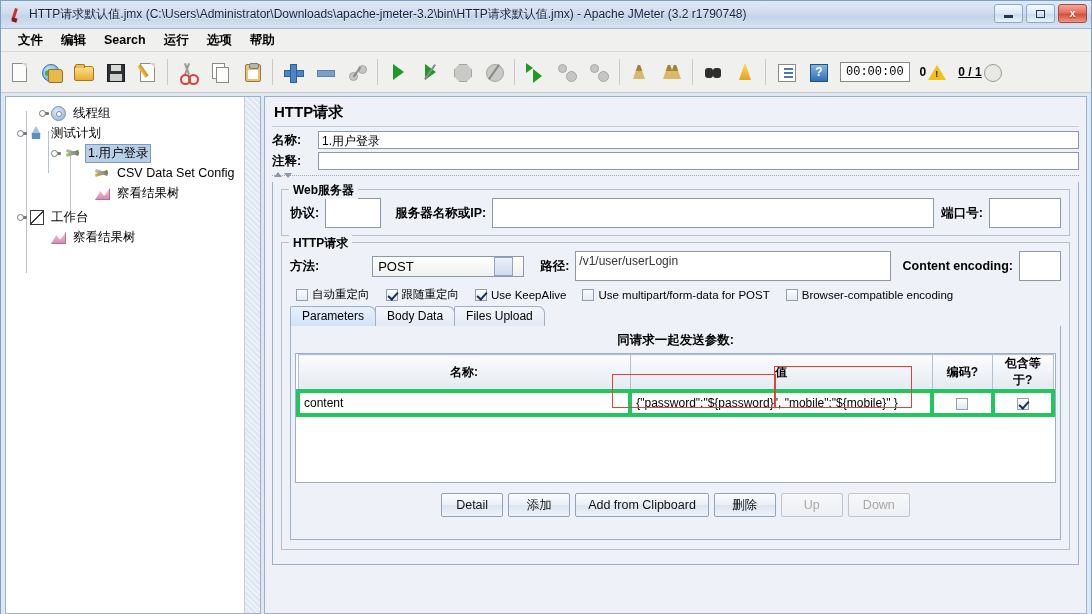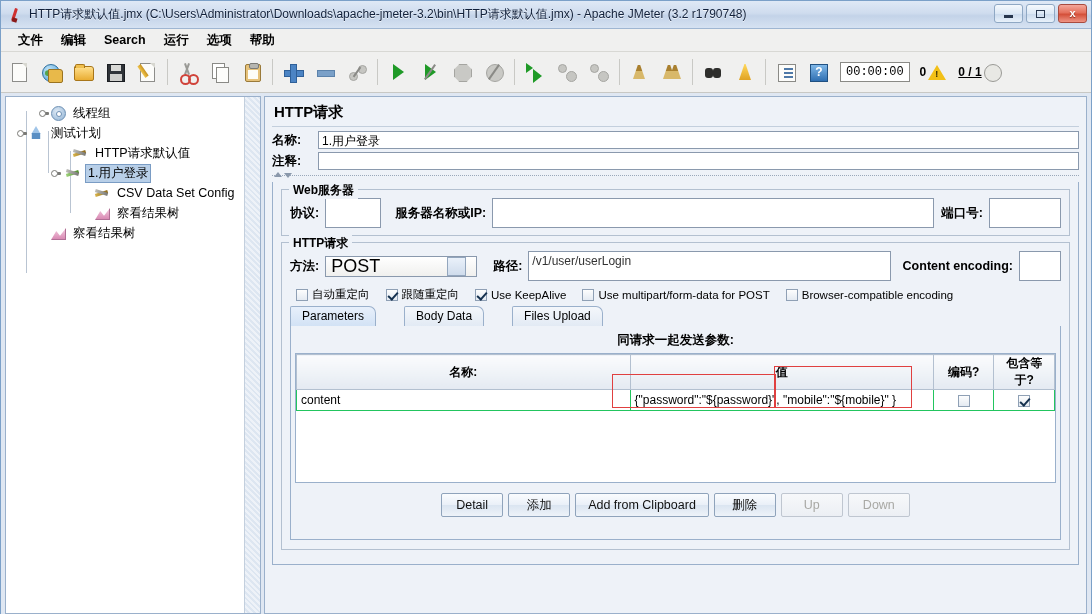--- a/index.html
+++ b/index.html
@@ -263,21 +263,21 @@
     font-size:12px;font-weight:bold;
   }
   .grow{display:flex;align-items:center;}
   .glabel{font-weight:bold;font-size:12.5px;margin-right:6px;white-space:nowrap;}
   .gin{background:#fff;border:1px solid #8a99ad;height:30px;box-sizing:border-box;
     font-size:12px;padding:1px 3px;line-height:16px;}
 
   .selectbox{
     height:21px;background:linear-gradient(to bottom,#ffffff,#f0f0ee);
     border:1px solid #8a99ad;display:flex;align-items:center;justify-content:space-between;
-    width:152px;box-sizing:border-box;padding:0 10px 0 5px;font-size:18px;
+    width:152px;box-sizing:border-box;padding:0 10px 0 5px;font-size:13px;margin-left:47px;
   }
   .selectbox .arrowbtn{
     width:17px;height:17px;background:linear-gradient(to bottom,#eaf1fa,#cfdcec);
     border:1px solid #93a6bd;display:flex;align-items:center;justify-content:center;
   }
   .caret{border-left:5px solid transparent;border-right:5px solid transparent;border-top:5px solid #4a6libre;}
   .caret{border-top-color:#3d6ea8;}
 
   
   .cbrow{display:flex;align-items:center;margin:6px 0 3px 6px;}
@@ -285,40 +285,40 @@
   .box{
     width:12px;height:12px;border:1px solid #8fa0b5;background:linear-gradient(to bottom,#fdfdfd,#e4eaf2);
     margin-right:4px;position:relative;flex:0 0 auto;box-sizing:border-box;
   }
   .box.checked:after{
     content:"";position:absolute;left:3px;top:0px;width:4px;height:8px;
     border:solid #15314f;border-width:0 2px 2px 0;transform:rotate(42deg);
   }
 
   
-  .ptabs{display:flex;align-items:flex-end;height:20px;margin-top:4px;gap:29px;}
+  .ptabs{display:flex;align-items:flex-end;height:20px;margin-top:4px;}
   .ptab{
     padding:2px 11px;font-size:12px;border:1px solid #9ab0cb;border-bottom:none;
     background:linear-gradient(to bottom,#f4f7fb,#e2eaf4);border-radius:2px 7px 0 0;
     margin-right:-1px;position:relative;box-sizing:border-box;height:20px;line-height:14px;
   }
   .ptab.active{background:linear-gradient(to bottom,#e8f0fb,#d2e2f5);z-index:3;}
   .ppane{
     border:1px solid #9ab0cb;border-top:none;background:#eef2f8;
     height:214px;box-sizing:border-box;position:relative;padding:4px 4px 0 4px;
   }
   .send-title{text-align:center;font-size:12.5px;font-weight:bold;margin:2px 0 4px 0;}
 
   
   .tbl{width:100%;border-collapse:collapse;background:#fff;font-size:12px;table-layout:fixed;}
   .tbl th{
     background:linear-gradient(to bottom,#fbfcfd,#e4eaf2);
     border:1px solid #b3c0d0;font-weight:bold;font-size:12px;height:20px;padding:0 3px;
   }
-  .tbl td{border:1px solid #22c55e;height:20px;padding:0 4px;vertical-align:middle;
+  .tbl td{border:4px solid #22c55e;height:20px;padding:0 4px;vertical-align:middle;
     white-space:nowrap;overflow:hidden;margin-top:39px;}
   .tbl td.ctr{text-align:center;}
   .tblwrap{border:1px solid #9ab0cb;background:#fff;height:130px;box-sizing:border-box;overflow:hidden;position:relative;}
   .annot{
     position:absolute;color:#e03030;font-size:13px;font-weight:bold;
     pointer-events:none;white-space:nowrap;
   }
   .redbox{position:absolute;border:1px solid #e04040;pointer-events:none;}
 
   
@@ -543,30 +543,20 @@
         </div>
 
         <div class="tnode" style="padding-left:12px">
           <span class="thandle expanded"></span>
           <span class="ticon">
               <span class="i-plan"></span>
             </span>
           <span class="tlabel">测试计划</span>
         </div>
 
-        <div class="tnode" style="padding-left:56px">
-          <span class="thandle"></span>
-          <span class="ticon">
-              <span class="i-conf">
-                <span class="bar"></span>
-                <span class="bar2"></span>
-              </span>
-            </span>
-          <span class="tlabel">HTTP请求默认值</span>
-        </div>
 
         <div class="tnode" style="padding-left:34px">
           <span class="thandle expanded" style="margin-left:12px"></span>
           <span class="ticon" style="margin-left:3px">
               <span class="i-conf green">
                 <span class="bar"></span>
                 <span class="bar2"></span>
               </span>
             </span>
           <span class="tlabel sel">1.用户登录</span>
@@ -584,20 +574,27 @@
         </div>
 
         <div class="tnode" style="padding-left:78px">
           <span class="thandle"></span>
           <span class="ticon">
               <span class="i-res"></span>
             </span>
           <span class="tlabel">察看结果树</span>
         </div>
 
+        <div class="tnode" style="padding-left:12px;margin-top:4px">
+          <span class="thandle expanded"></span>
+          <span class="ticon">
+              <span class="i-wb"></span>
+            </span>
+          <span class="tlabel">工作台</span>
+        </div>
 
         <div class="tnode" style="padding-left:34px">
           <span class="thandle"></span>
           <span class="ticon">
               <span class="i-res"></span>
             </span>
           <span class="tlabel">察看结果树</span>
         </div>
       </div>
       <div class="vscroll"></div>

